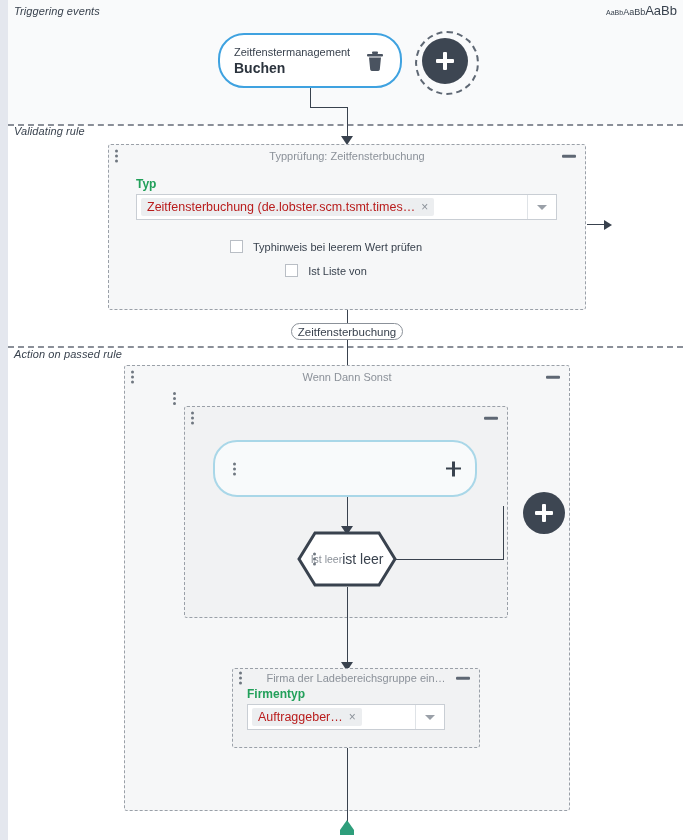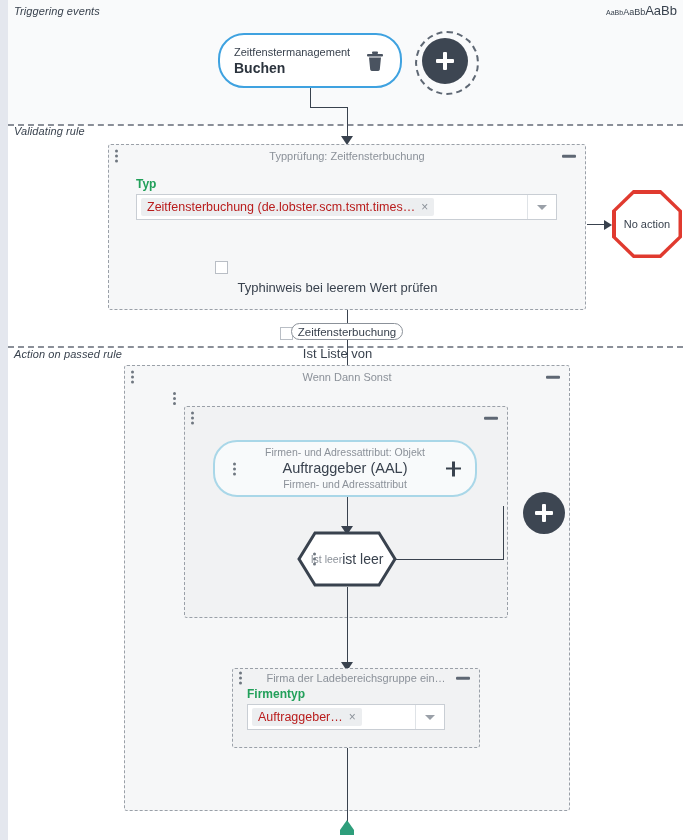--- a/index.html
+++ b/index.html
@@ -147,21 +147,21 @@
     width:0;height:0;border-left:5px solid transparent;border-right:5px solid transparent;
     border-top:5px solid #9aa0a8;
   }
 
   
   .cbrow{display:flex;align-items:center;gap:10px;}
   .cbox{
     width:13px;height:13px;border:1px solid #b9bec5;background:#ffffff;
     box-sizing:border-box;flex:0 0 auto;
   }
-  .cblabel{font-size:13px;color:#39424e;margin-top:40px;}
+  .cblabel{font-size:11px;color:#39424e;}
 
   
   .octagon{
     position:absolute;
     display:flex;align-items:center;justify-content:center;
     background:#e03a2f;
     clip-path:polygon(30% 0%,70% 0%,100% 30%,100% 70%,70% 100%,30% 100%,0% 70%,0% 30%);
   }
   .octagon-inner{
     width:calc(100% - 7px);height:calc(100% - 7px);
@@ -298,25 +298,20 @@
       <div class="cbrow" style="margin-top:11px;justify-content:center;padding-right:42px;">
         <span class="cbox"></span>
         <span class="cblabel">Ist Liste von</span>
       </div>
     </div>
   </div>
 
   <div class="hline" style="left:587px;top:224px;width:18px;"></div>
   <div class="arrowright" style="left:604px;top:220px;"></div>
 
-  <div class="octagon" style="left:612px;top:190px;width:70px;height:68px;">
-    <div class="octagon-inner">
-      <span>No action</span>
-    </div>
-  </div>
 
   <div class="vline" style="left:347px;top:310px;height:14px;"></div>
   <div class="tagpill" style="left:291px;top:323px;width:112px;">
     <span>Zeitfensterbuchung</span>
   </div>
   <div class="vline" style="left:347px;top:340px;height:85px;"></div>
   <div class="arrowdown" style="left:341px;top:424px;"></div>
 
   <div class="card" style="left:124px;top:365px;width:446px;height:446px;">
     <div class="card-head">
@@ -346,25 +341,20 @@
       <div class="minus"></div>
     </div>
   </div>
 
   <div class="objnode" style="left:213px;top:440px;width:264px;height:57px;">
     <div class="dots">
         <i></i>
         <i></i>
         <i></i>
       </div>
-    <div class="objnode-texts">
-      <div class="objnode-sub">Firmen- und Adressattribut: Objekt</div>
-      <div class="objnode-title">Auftraggeber (AAL)</div>
-      <div class="objnode-sub">Firmen- und Adressattribut</div>
-    </div>
     <span class="objnode-plus"></span>
   </div>
 
   <div class="vline" style="left:347px;top:497px;height:30px;"></div>
   <div class="arrowdown" style="left:341px;top:526px;"></div>
 
   <div class="hexwrap" style="left:297px;top:531px;width:100px;height:56px;">
     <svg width="100" height="56" viewBox="0 0 100 56">
       <polygon points="18,2 82,2 98,28 82,54 18,54 2,28" fill="#ffffff" stroke="#39424e" stroke-width="3"></polygon>
     </svg>

